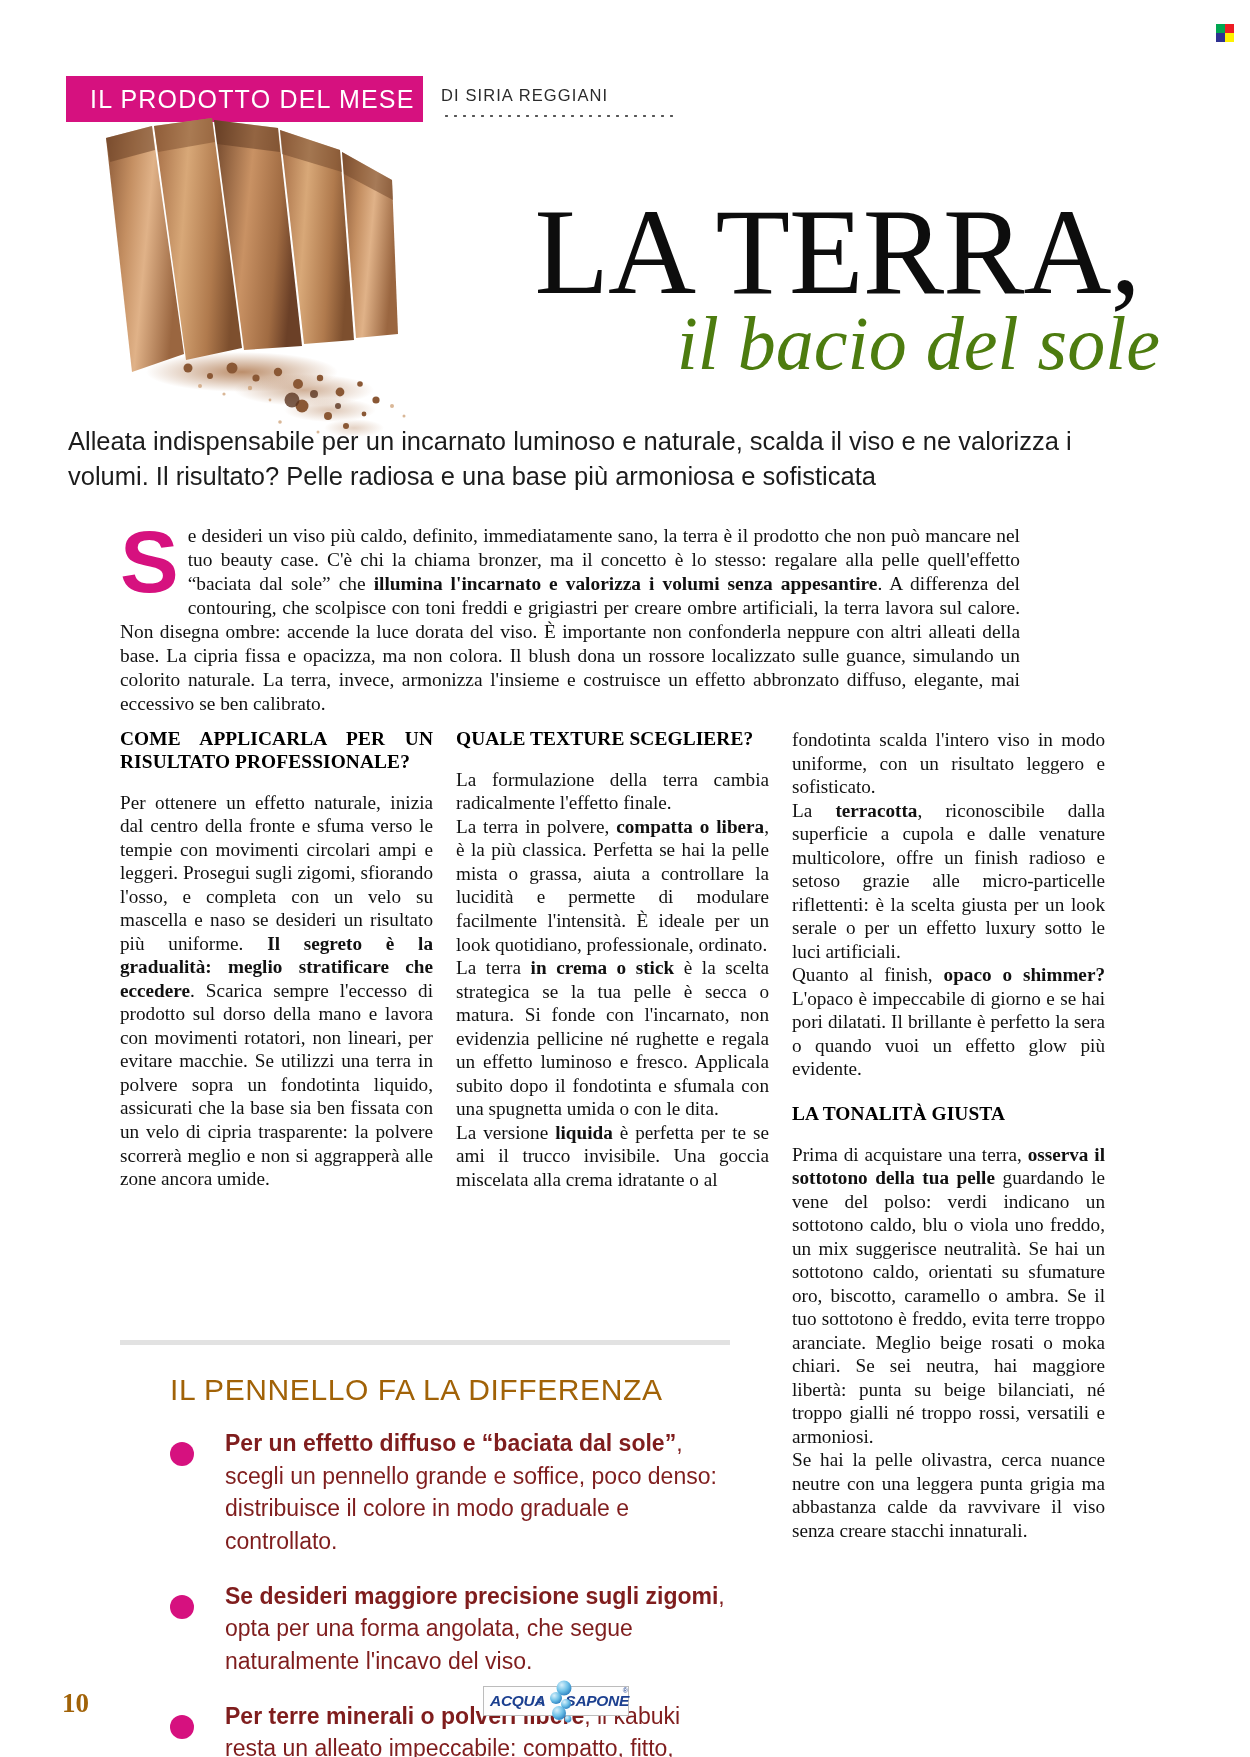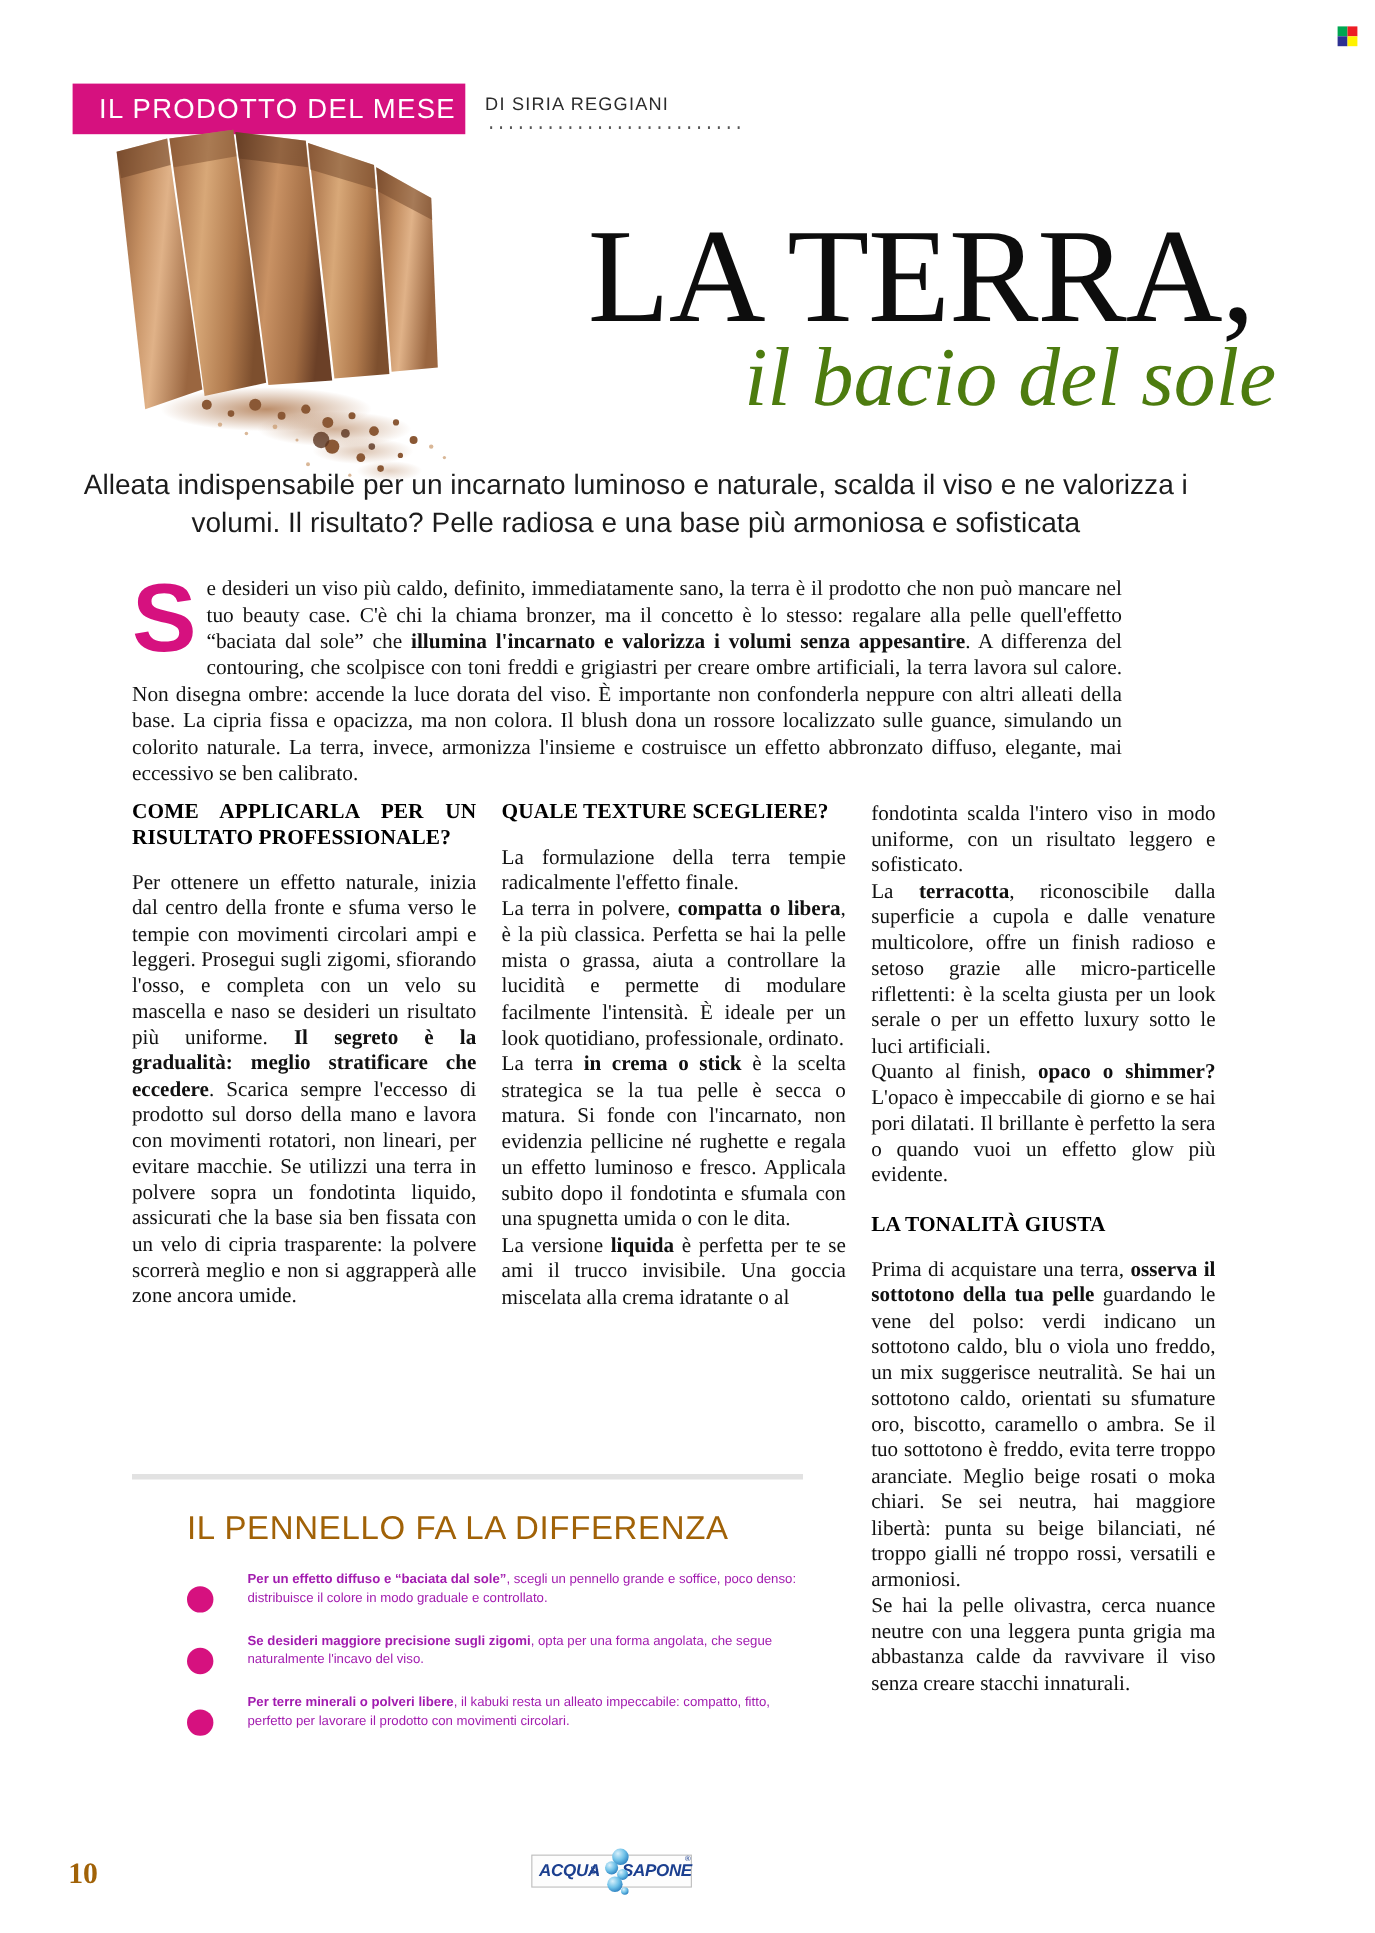--- a/index.html
+++ b/index.html
@@ -111,21 +111,20 @@
     color: #4d7c0f;
     font-weight: 400;
   }
 
   
   .deck {
     position: absolute;
     left: 68px;
     top: 424px;
     width: 1020px;
-    text-align: center;
     font-family: "Liberation Sans", sans-serif;
     font-size: 25.5px;
     line-height: 1.36;
     color: #1c1c1c;
     font-weight: 400;
   }
 
   
   .intro {
     position: absolute;
@@ -200,23 +199,23 @@
     font-size: 30px;
     letter-spacing: 0.6px;
     color: #a16207;
     font-weight: 400;
   }
   .tip {
     position: relative;
     margin: 0 0 22px 50px;
     padding-left: 55px;
     font-family: "Liberation Sans", sans-serif;
-    font-size: 12px;
+    font-size: 23px;
     line-height: 1.42;
-    color: #a21caf;
+    color: #7f1d1d;
   }
   .tip .bullet {
     position: absolute;
     left: 0;
     top: 15px;
     width: 24px;
     height: 24px;
     border-radius: 50%;
     background: #D6117F;
   }
@@ -397,21 +396,21 @@
 
 <div class="cols">
 
   <div class="col c1">
     <h3>COME APPLICARLA PER UN RISULTATO PROFESSIONALE?</h3>
     <p><span>Per ottenere un effetto naturale, inizia dal centro della fronte e sfuma verso le tempie con movimenti circolari ampi e leggeri. Prosegui sugli zigomi, sfiorando l'osso, e completa con un velo su mascella e naso se desideri un risultato più uniforme. </span><b>Il segreto è la gradualità: meglio stratificare che eccedere</b><span>. Scarica sempre l'eccesso di prodotto sul dorso della mano e lavora con movimenti rotatori, non lineari, per evitare macchie. Se utilizzi una terra in polvere sopra un fondotinta liquido, assicurati che la base sia ben fissata con un velo di cipria trasparente: la polvere scorrerà meglio e non si aggrapperà alle zone ancora umide.</span></p>
   </div>
 
   <div class="col c2">
     <h3>QUALE TEXTURE SCEGLIERE?</h3>
-    <p>La formulazione della terra tempie radicalmente l'effetto finale.</p>
+    <p>La formulazione della terra cambia radicalmente l'effetto finale.</p>
     <p><span>La terra in polvere, </span><b>compatta o libera</b><span>, è la più classica. Perfetta se hai la pelle mista o grassa, aiuta a controllare la lucidità e permette di modulare facilmente l'intensità. È ideale per un look quotidiano, professionale, ordinato.</span></p>
     <p><span>La terra </span><b>in crema o stick</b><span> è la scelta strategica se la tua pelle è secca o matura. Si fonde con l'incarnato, non evidenzia pellicine né rughette e regala un effetto luminoso e fresco. Applicala subito dopo il fondotinta e sfumala con una spugnetta umida o con le dita.</span></p>
     <p><span>La versione </span><b>liquida</b><span> è perfetta per te se ami il trucco invisibile. Una goccia miscelata alla crema idratante o al</span></p>
   </div>
 
   <div class="col c3">
     <p>fondotinta scalda l'intero viso in modo uniforme, con un risultato leggero e sofisticato.</p>
     <p><span>La </span><b>terracotta</b><span>, riconoscibile dalla superficie a cupola e dalle venature multicolore, offre un finish radioso e setoso grazie alle micro-particelle riflettenti: è la scelta giusta per un look serale o per un effetto luxury sotto le luci artificiali.</span></p>
     <p><span>Quanto al finish, </span><b>opaco o shimmer?</b><span> L'opaco è impeccabile di giorno e se hai pori dilatati. Il brillante è perfetto la sera o quando vuoi un effetto glow più evidente.</span></p>
     <h3 class="spaced">LA TONALITÀ GIUSTA</h3>

